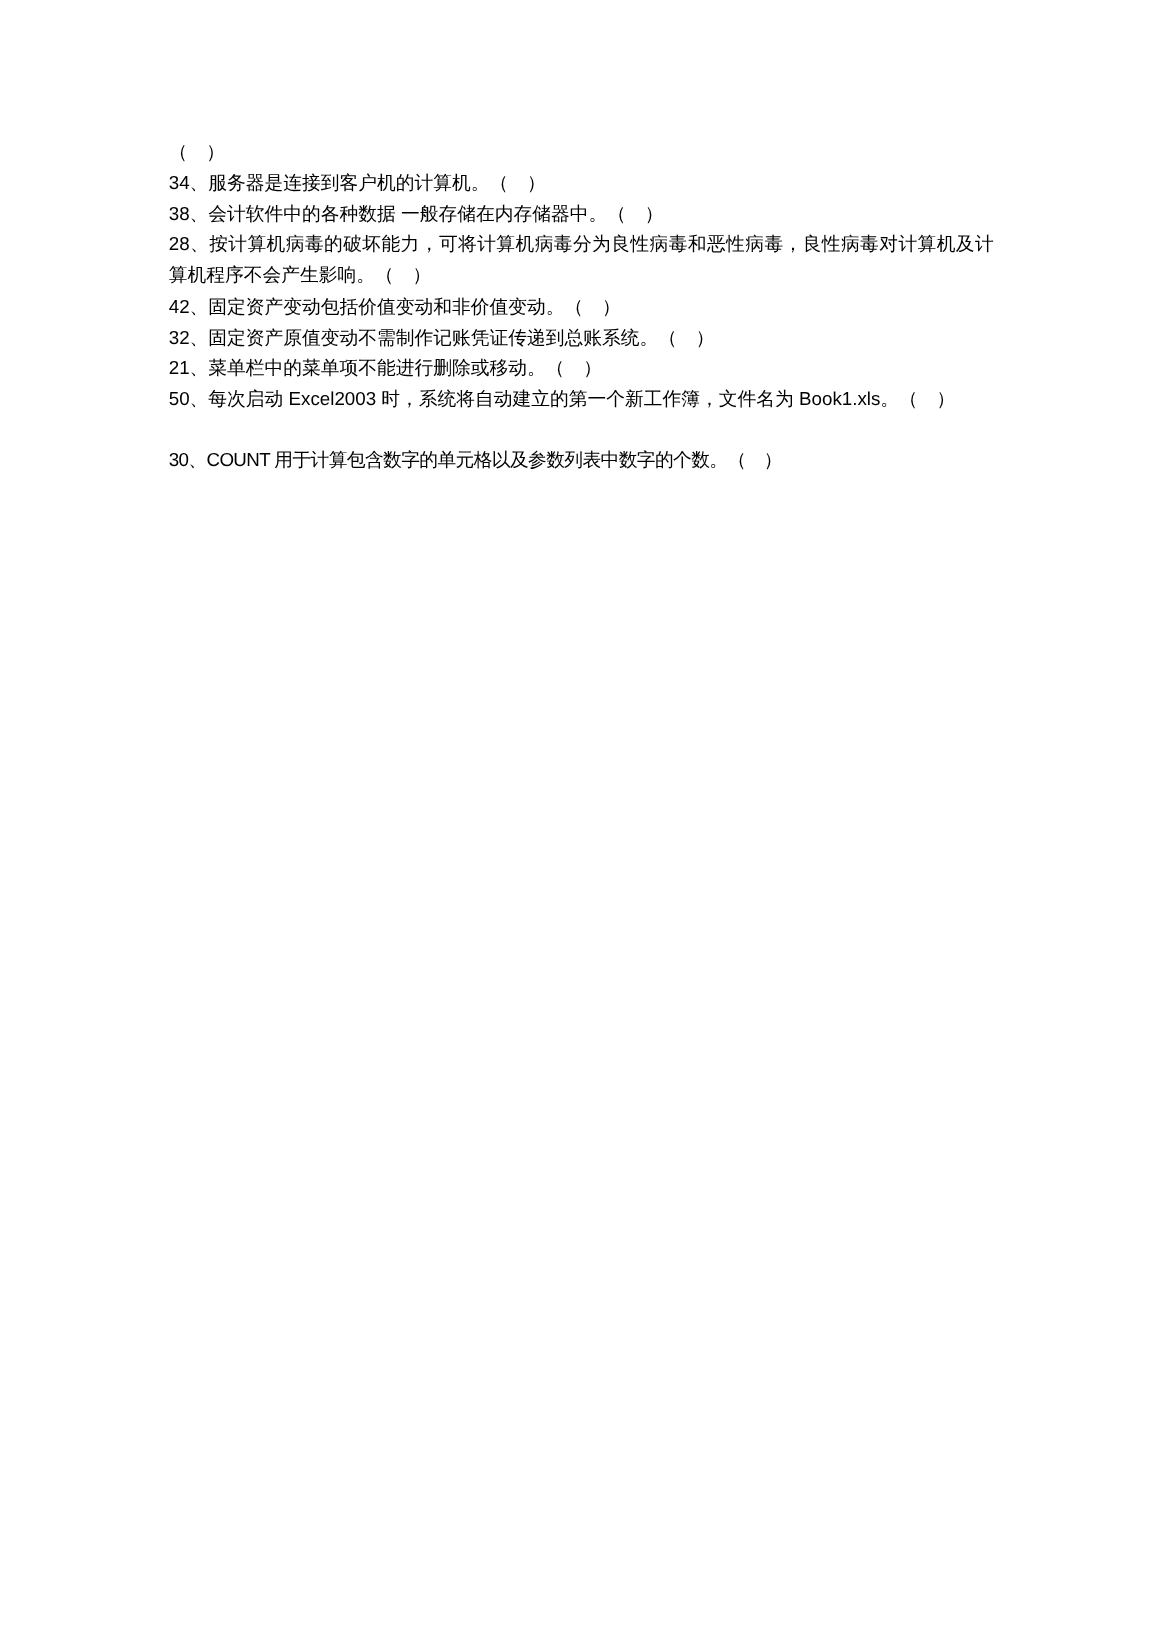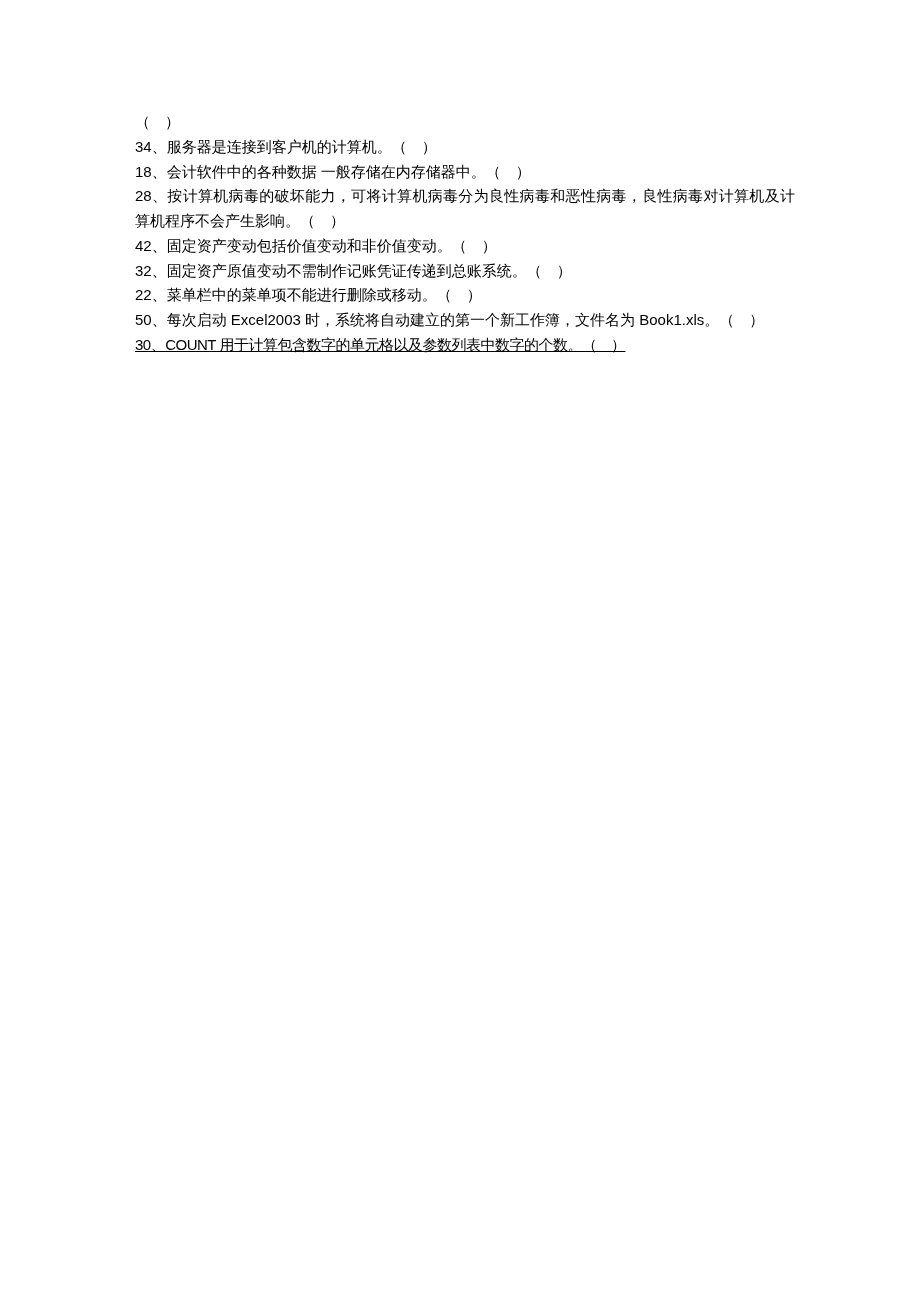--- a/index.html
+++ b/index.html
@@ -18,28 +18,28 @@
       padding: 110px 125px 0 135px;
     }
     .question-item {
       text-align: justify;
       text-justify: inter-ideograph;
     }
     .q22-blank {
       padding-left: 0;
     }
     .q30 {
+      margin-top: 24px;
       letter-spacing: -0.5px;
-      text-decoration: underline;
     }
   </style>
 </head>
 <body>
 
 <div class="question-item q22-blank">（　）</div>
 <div class="question-item">34、服务器是连接到客户机的计算机。（　）</div>
-<div class="question-item">18、会计软件中的各种数据 一般存储在内存储器中。（　）</div>
+<div class="question-item">38、会计软件中的各种数据 一般存储在内存储器中。（　）</div>
 <div class="question-item">28、按计算机病毒的破坏能力，可将计算机病毒分为良性病毒和恶性病毒，良性病毒对计算机及计算机程序不会产生影响。（　）</div>
 <div class="question-item">42、固定资产变动包括价值变动和非价值变动。（　）</div>
 <div class="question-item">32、固定资产原值变动不需制作记账凭证传递到总账系统。（　）</div>
-<div class="question-item">22、菜单栏中的菜单项不能进行删除或移动。（　）</div>
+<div class="question-item">21、菜单栏中的菜单项不能进行删除或移动。（　）</div>
 <div class="question-item">50、每次启动 Excel2003 时，系统将自动建立的第一个新工作簿，文件名为 Book1.xls。（　）</div>
 <div class="question-item q30">30、COUNT 用于计算包含数字的单元格以及参数列表中数字的个数。（　）</div>
 
 </body></html>

